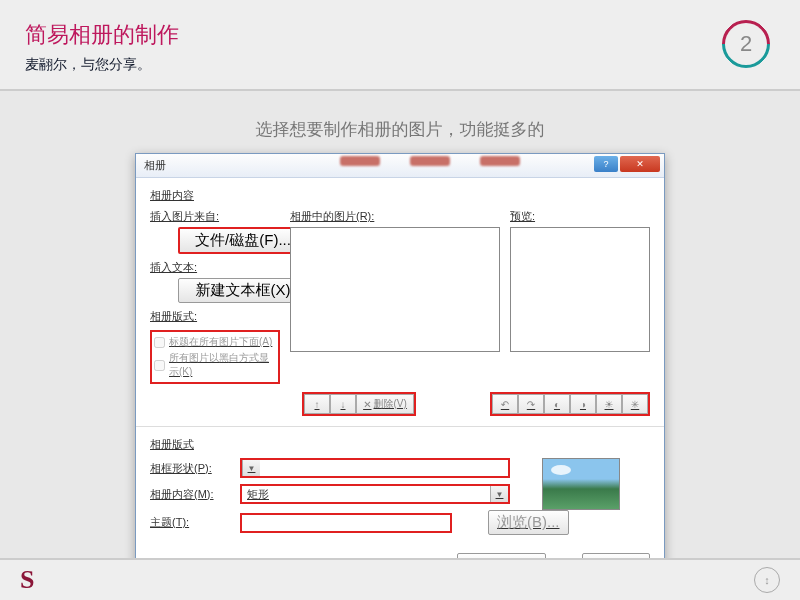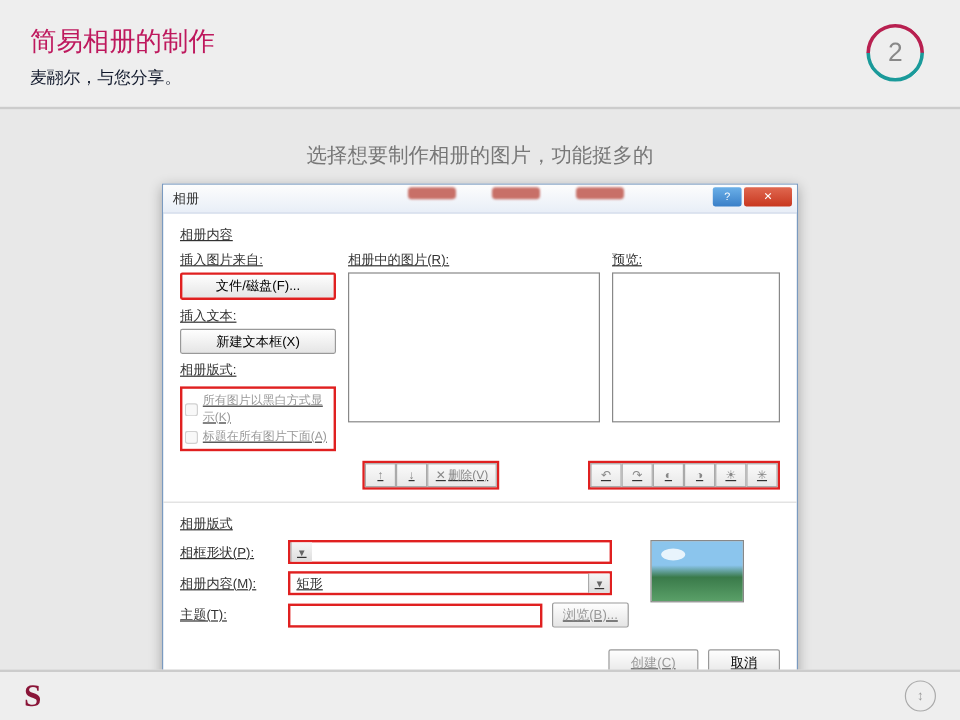--- a/index.html
+++ b/index.html
@@ -61,23 +61,24 @@
 .row { display: flex; gap: 10px; align-items: flex-start; }
 .left-col { width: 130px; }
 .mid-col { flex: 1; }
 .right-col { width: 140px; }
 .small-label { margin-bottom: 3px; font-size: 11px; }
 .btn {
   background: linear-gradient(#fefefe,#e5e5e5);
   border: 1px solid #999;
   border-radius: 2px;
   padding: 2px 8px;
-  font-size: 11px;
+  font-size: 15px;
   cursor: pointer;
   display: inline-block;
+  margin-left: 28px;
 }
 .hl-red { border: 2px solid #e02020 !important; }
 .listbox {
   border: 1px solid #888;
   background: #fff;
   height: 125px;
 }
 .preview-box {
   border: 1px solid #888;
   background: #fff;
@@ -147,25 +148,25 @@
       <div class="row">
         <div class="left-col">
           <div class="small-label">插入图片来自:</div>
           <button class="btn hl-red" style="width:100%">文件/磁盘(F)...</button>
           <div class="small-label" style="margin-top:6px">插入文本:</div>
           <button class="btn" style="width:100%">新建文本框(X)</button>
           <div class="small-label" style="margin-top:6px">相册版式:</div>
           <div class="opts-group hl-red" style="padding:2px;">
             <label class="chk-row">
               <input type="checkbox" disabled="" style="">
-              <span>所有图片以黑白方式显示(K)</span>
+              <span>标题在所有图片下面(A)</span>
             </label>
             <label class="chk-row">
               <input type="checkbox" disabled="" style="">
-              <span>标题在所有图片下面(A)</span>
+              <span>所有图片以黑白方式显示(K)</span>
             </label>
           </div>
         </div>
 
         <div class="mid-col">
           <div class="small-label">相册中的图片(R):</div>
           <div class="listbox"></div>
         </div>
 
         <div class="right-col">

